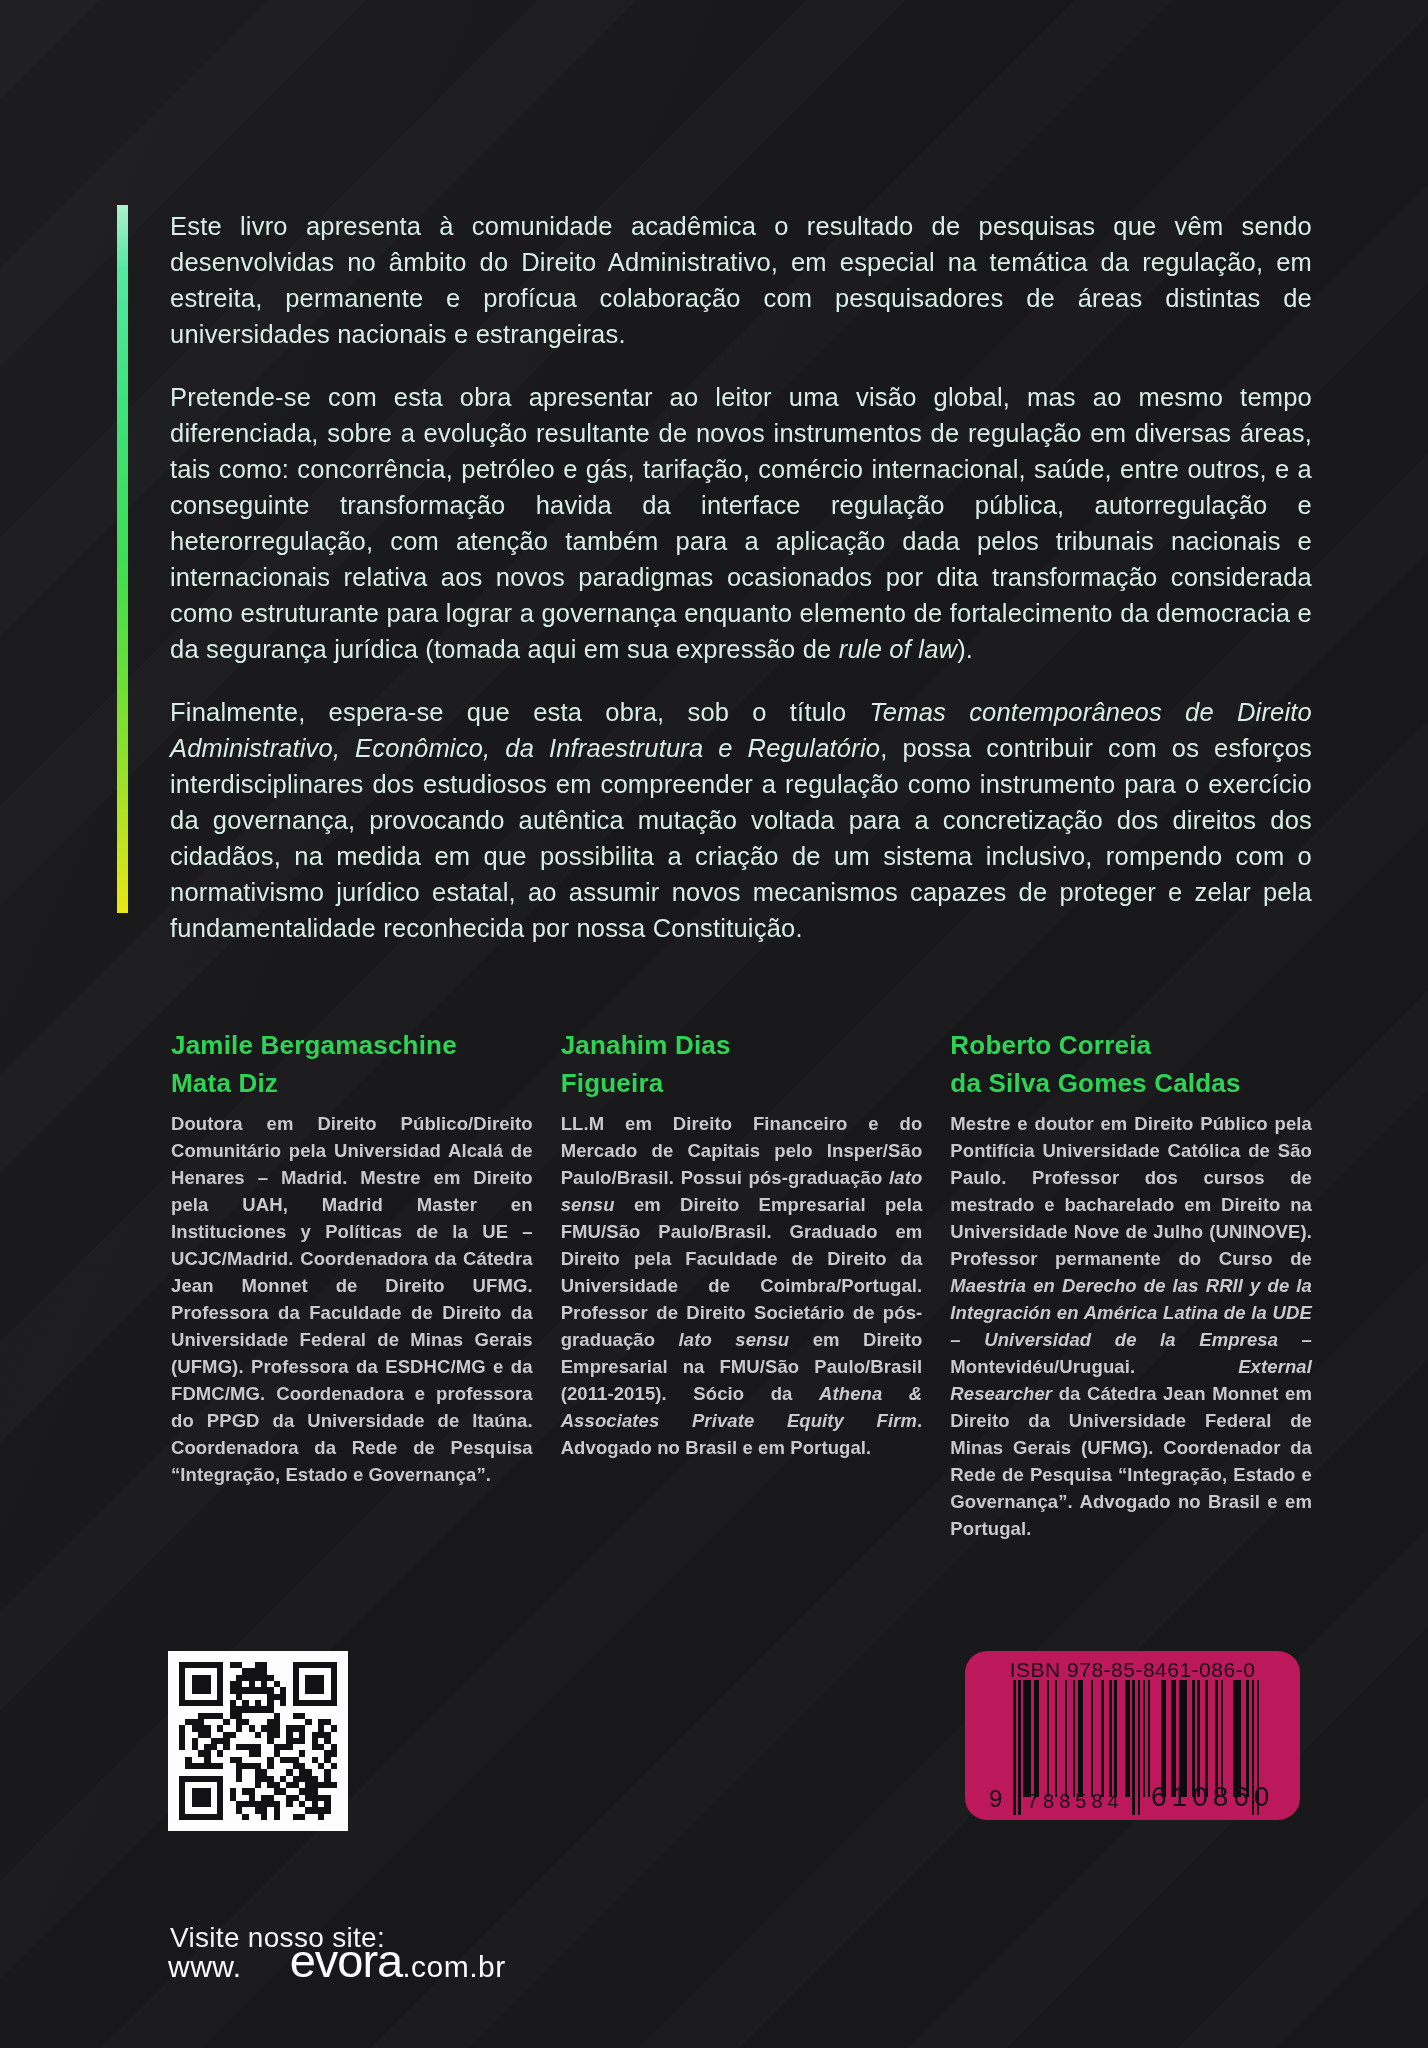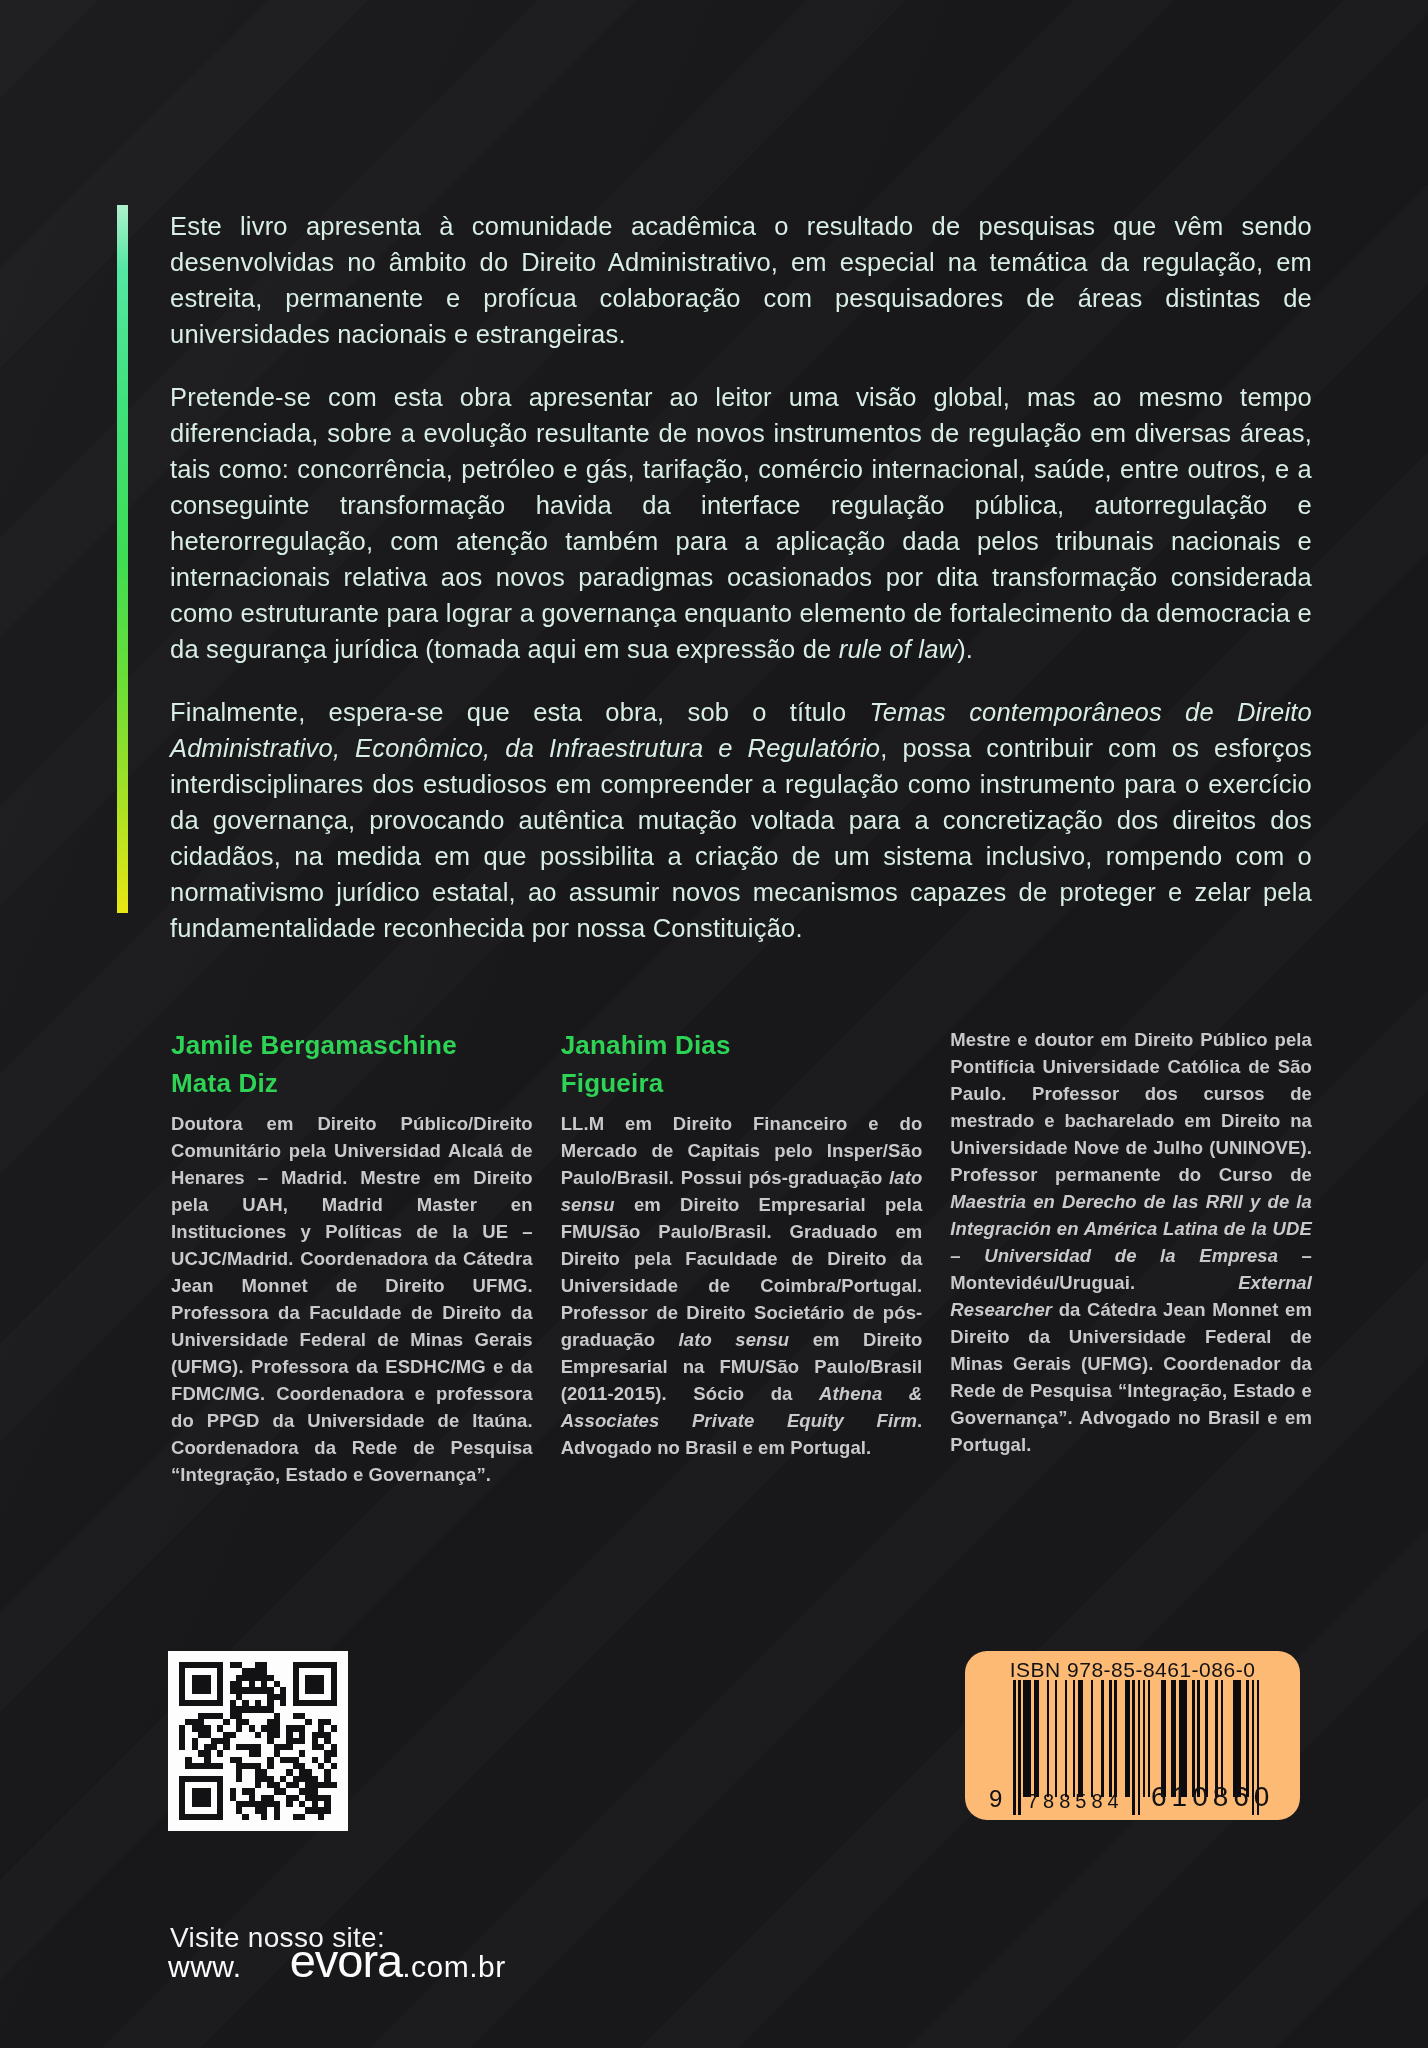--- a/index.html
+++ b/index.html
@@ -54,21 +54,21 @@
   .qr-grid{
     width:100%;height:100%;
     display:grid;
     grid-template-columns:repeat(25,1fr);
     grid-template-rows:repeat(25,1fr);
   }
   .qr-grid div{background:transparent;}
   .qr-grid div.on{background:#121214;}
   .barcode-box{
     position:absolute;left:965px;top:1651px;width:335px;height:169px;
-    background:#fdba74;border-radius:22px;
+    background:#be185d;border-radius:22px;
     box-sizing:border-box;
   }
   .isbn-label{
     position:absolute;top:7px;left:0;right:0;
     text-align:center;color:#121214;
     font-size:21px;font-weight:400;letter-spacing:0.5px;
   }
   .bars{
     position:absolute;left:48px;top:29px;
     display:flex;align-items:flex-start;
@@ -114,20 +114,21 @@
 <div class="authors">
   <div class="author">
     <h3><span>Jamile Bergamaschine</span><br><span>Mata Diz</span></h3>
     <div class="bio"><span>Doutora em Direito Público/Direito Comunitário pela Universidad Alcalá de Henares – Madrid. Mestre em Direito pela UAH, Madrid Master en Instituciones y Políticas de la UE – UCJC/Madrid. Coordenadora da Cátedra Jean Monnet de Direito UFMG. Professora da Faculdade de Direito da Universidade Federal de Minas Gerais (UFMG). Professora da ESDHC/MG e da FDMC/MG. Coordenadora e professora do PPGD da Universidade de Itaúna. Coordenadora da Rede de Pesquisa “Integração, Estado e Governança”.</span></div>
   </div>
   <div class="author">
     <h3><span>Janahim Dias</span><br><span>Figueira</span></h3>
     <div class="bio"><span>LL.M em Direito Financeiro e do Mercado de Capitais pelo Insper/São Paulo/Brasil. Possui pós-graduação </span><i>lato sensu</i><span> em Direito Empresarial pela FMU/São Paulo/Brasil. Graduado em Direito pela Faculdade de Direito da Universidade de Coimbra/Portugal. Professor de Direito Societário de pós-graduação </span><i>lato sensu</i><span> em Direito Empresarial na FMU/São Paulo/Brasil (2011-2015). Sócio da </span><i>Athena &amp; Associates Private Equity Firm</i><span>. Advogado no Brasil e em Portugal.</span></div>
   </div>
   <div class="author">
+    <h3><span>Roberto Correia</span><br><span>da Silva Gomes Caldas</span></h3>
     <div class="bio"><span>Mestre e doutor em Direito Público pela Pontifícia Universidade Católica de São Paulo. Professor dos cursos de mestrado e bacharelado em Direito na Universidade Nove de Julho (UNINOVE). Professor permanente do Curso de </span><i>Maestria en Derecho de las RRII y de la Integración en América Latina de la UDE – Universidad de la Empresa</i><span> – Montevidéu/Uruguai. </span><i>External Researcher</i><span> da Cátedra Jean Monnet em Direito da Universidade Federal de Minas Gerais (UFMG). Coordenador da Rede de Pesquisa “Integração, Estado e Governança”. Advogado no Brasil e em Portugal.</span></div>
   </div>
 </div>
 
 <div class="qr">
   <div class="qr-grid">
       <div class="on"></div>
       <div class="on"></div>
       <div class="on"></div>
       <div class="on"></div>

